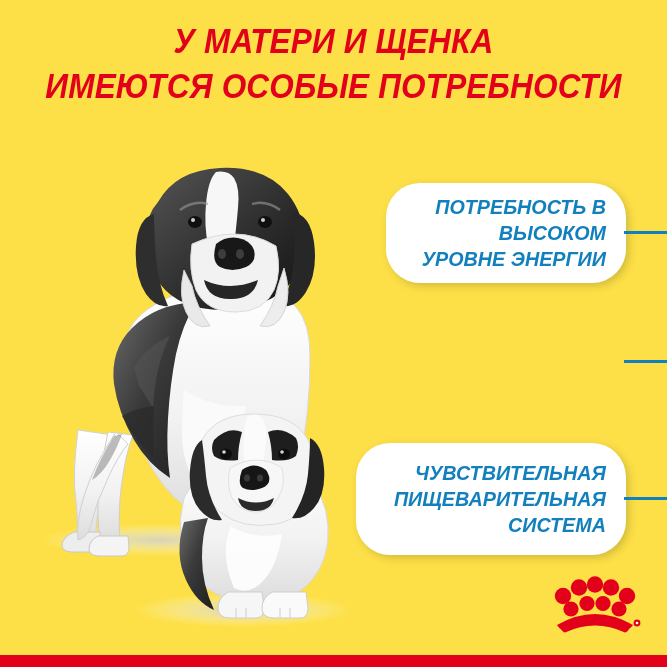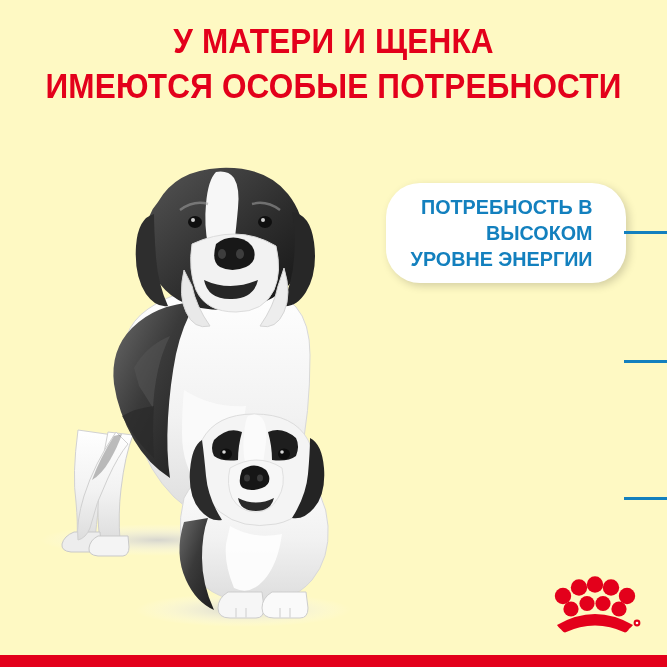--- a/index.html
+++ b/index.html
@@ -7,22 +7,23 @@
     padding: 0;
     background: #ffffff;
   }
   body {
     font-family: "Liberation Sans", sans-serif;
   }
   .poster {
     position: relative;
     width: 667px;
     height: 667px;
-    background: #fef9c3;
+    background: #fde047;
     overflow: hidden;
+    font-style: italic;
   }
 
   
   .headline {
     position: absolute;
     top: 18px;
     left: 0;
     width: 667px;
     text-align: center;
     color: #E3001B;
@@ -51,21 +52,20 @@
   .callout {
     position: absolute;
     background: #ffffff;
     border-radius: 34px;
     box-shadow: 3px 3px 9px rgba(0,0,0,0.17);
     box-sizing: border-box;
     display: flex;
     flex-direction: column;
     justify-content: center;
     padding-right: 20px;
-    align-items: center;
   }
   .callout-text {
     color: #1380BE;
     font-weight: 700;
     font-size: 21px;
     line-height: 26px;
     text-align: right;
     text-transform: uppercase;
     transform: scaleX(0.94);
     transform-origin: 100% 50%;
@@ -233,20 +233,27 @@
     <div class="callout-text">
       <span>ПОТРЕБНОСТЬ В</span>
       <span>ВЫСОКОМ</span>
       <span>УРОВНЕ ЭНЕРГИИ</span>
     </div>
   </div>
   <div class="connector" id="connector-1"></div>
 
   <div class="connector" id="connector-2"></div>
 
+  <div class="callout" id="callout-3">
+    <div class="callout-text">
+      <span>ЧУВСТВИТЕЛЬНАЯ</span>
+      <span>ПИЩЕВАРИТЕЛЬНАЯ</span>
+      <span>СИСТЕМА</span>
+    </div>
+  </div>
   <div class="connector" id="connector-3"></div>
 
   <div class="logo">
     <svg viewBox="0 0 96 62" xmlns="http://www.w3.org/2000/svg">
       <g fill="#E3001B">
 
         <circle cx="16" cy="24" r="8.2"></circle>
         <circle cx="32" cy="15.5" r="8.2"></circle>
         <circle cx="48" cy="12.5" r="8.2"></circle>
         <circle cx="64" cy="15.5" r="8.2"></circle>

